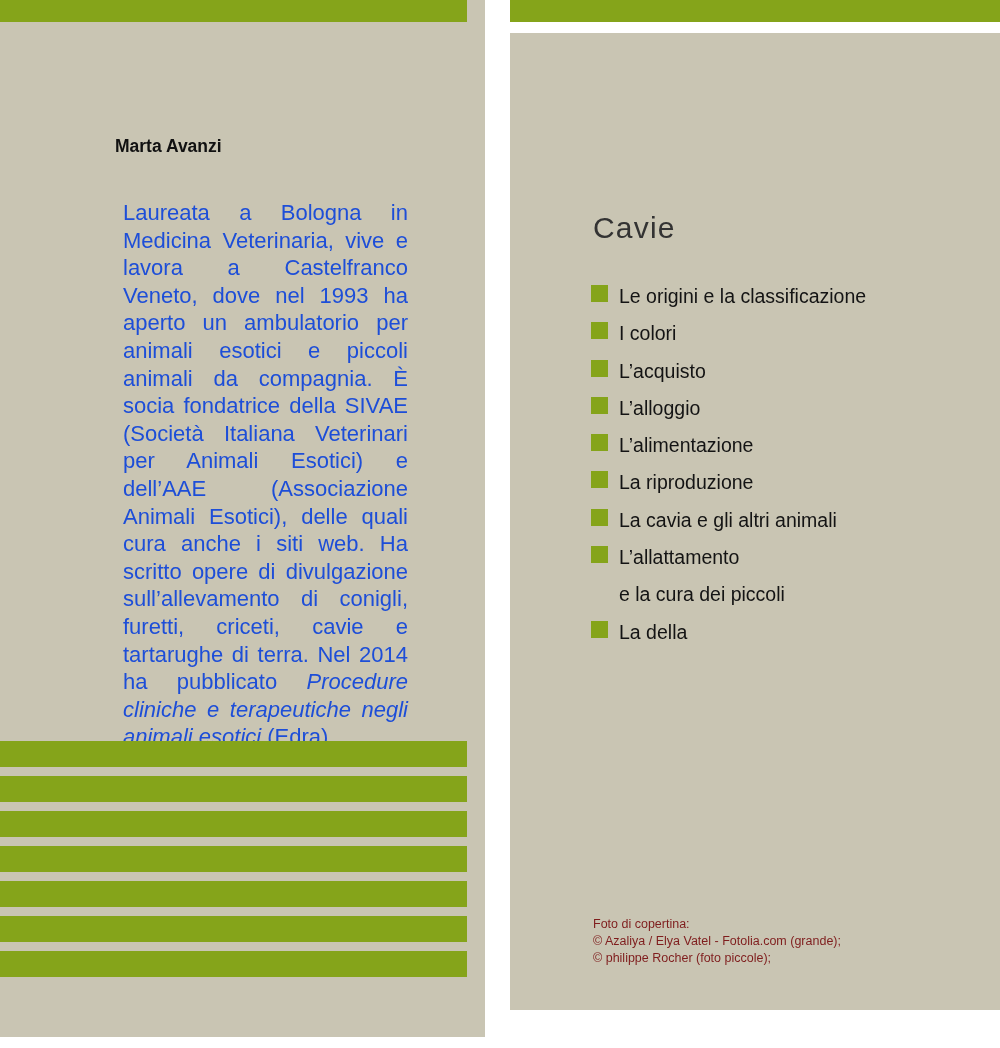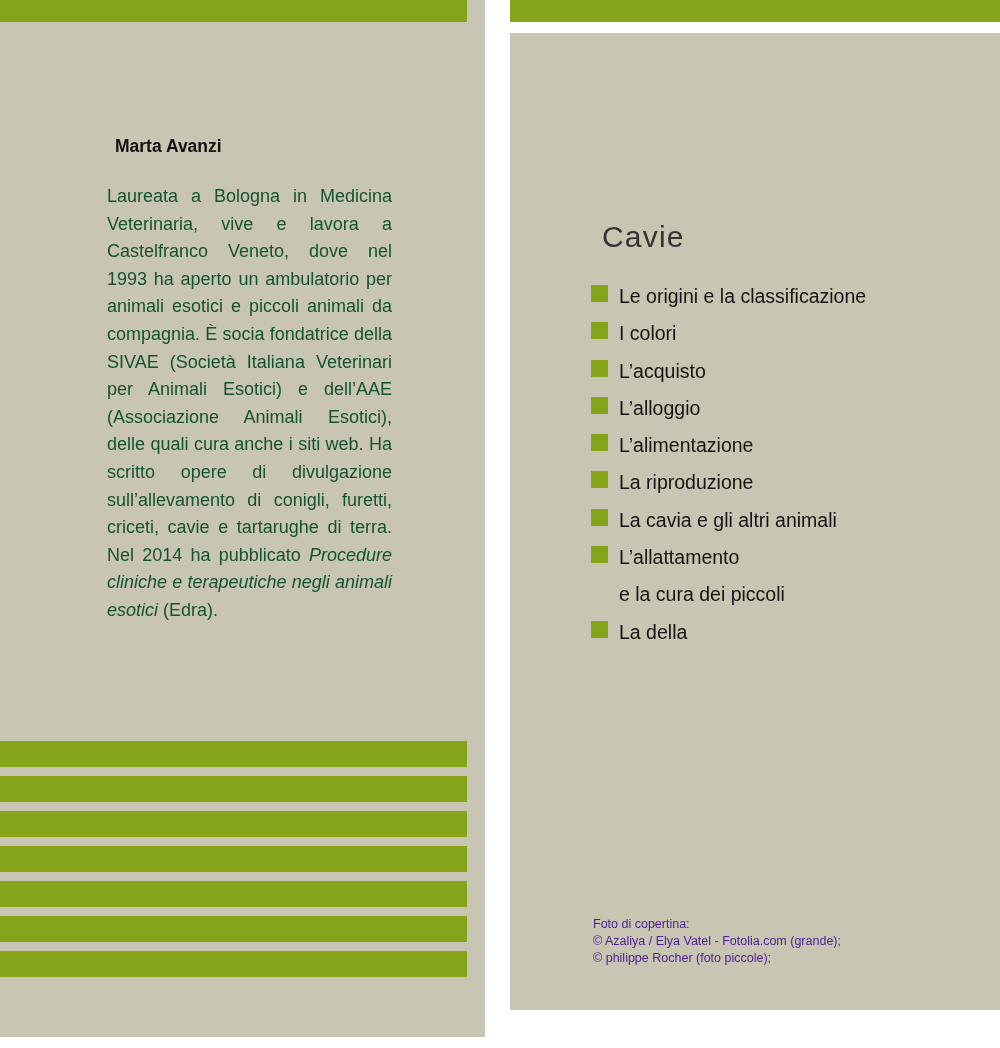--- a/index.html
+++ b/index.html
@@ -25,23 +25,23 @@
     width: 467px; height: 22px;
     background: var(--green);
   }
   .author {
     position: absolute; left: 107px; top: 128px;
     margin: 8px;
     font-size: 17.5px; font-weight: bold; color: #111111;
   }
   .bio {
     position: absolute; left: 107px; top: 183px;
-    width: 285px; margin: 0;
-    font-size: 18px; line-height: 27.6px;
-    color: #14532d;
+    width: 285px; margin: 16px;
+    font-size: 22px; line-height: 27.6px;
+    color: #1d4ed8;
     text-align: justify;
     hyphens: auto; -webkit-hyphens: auto;
   }
   .bio em { font-style: italic; }
   .stripes {
     position: absolute; left: 0; top: 741px;
     width: 467px;
   }
   .stripe {
     height: 26px; margin-bottom: 9px;
@@ -58,21 +58,21 @@
     width: 490px; height: 22px;
     background: var(--green);
   }
   .right-beige {
     position: absolute; left: 0; top: 33px;
     width: 490px; height: 977px;
     background: var(--beige);
   }
   .book-title {
     position: absolute; left: 83px; top: 178px;
-    margin: 9px;
+    margin: 0;
     font-size: 30px; font-weight: 400;
     letter-spacing: 1.2px;
     color: #333333;
   }
   .contents {
     position: absolute; left: 81px; top: 252px;
     margin: 0; padding: 0; list-style: none;
   }
   .contents li {
     display: flex; align-items: flex-start;
@@ -82,21 +82,21 @@
   }
   .bullet {
     width: 17px; height: 17px;
     background: var(--green);
     margin-right: 11px;
     flex: 0 0 auto;
   }
   .credits {
     position: absolute; left: 83px; top: 883px;
     font-size: 12.5px; line-height: 17px;
-    color: #4c1d95;
+    color: #7f1d1d;
   }
 </style>
 </head>
 <body>
 
 <div>
 
   <section class="left-panel">
     <div class="left-topbar"></div>
 

